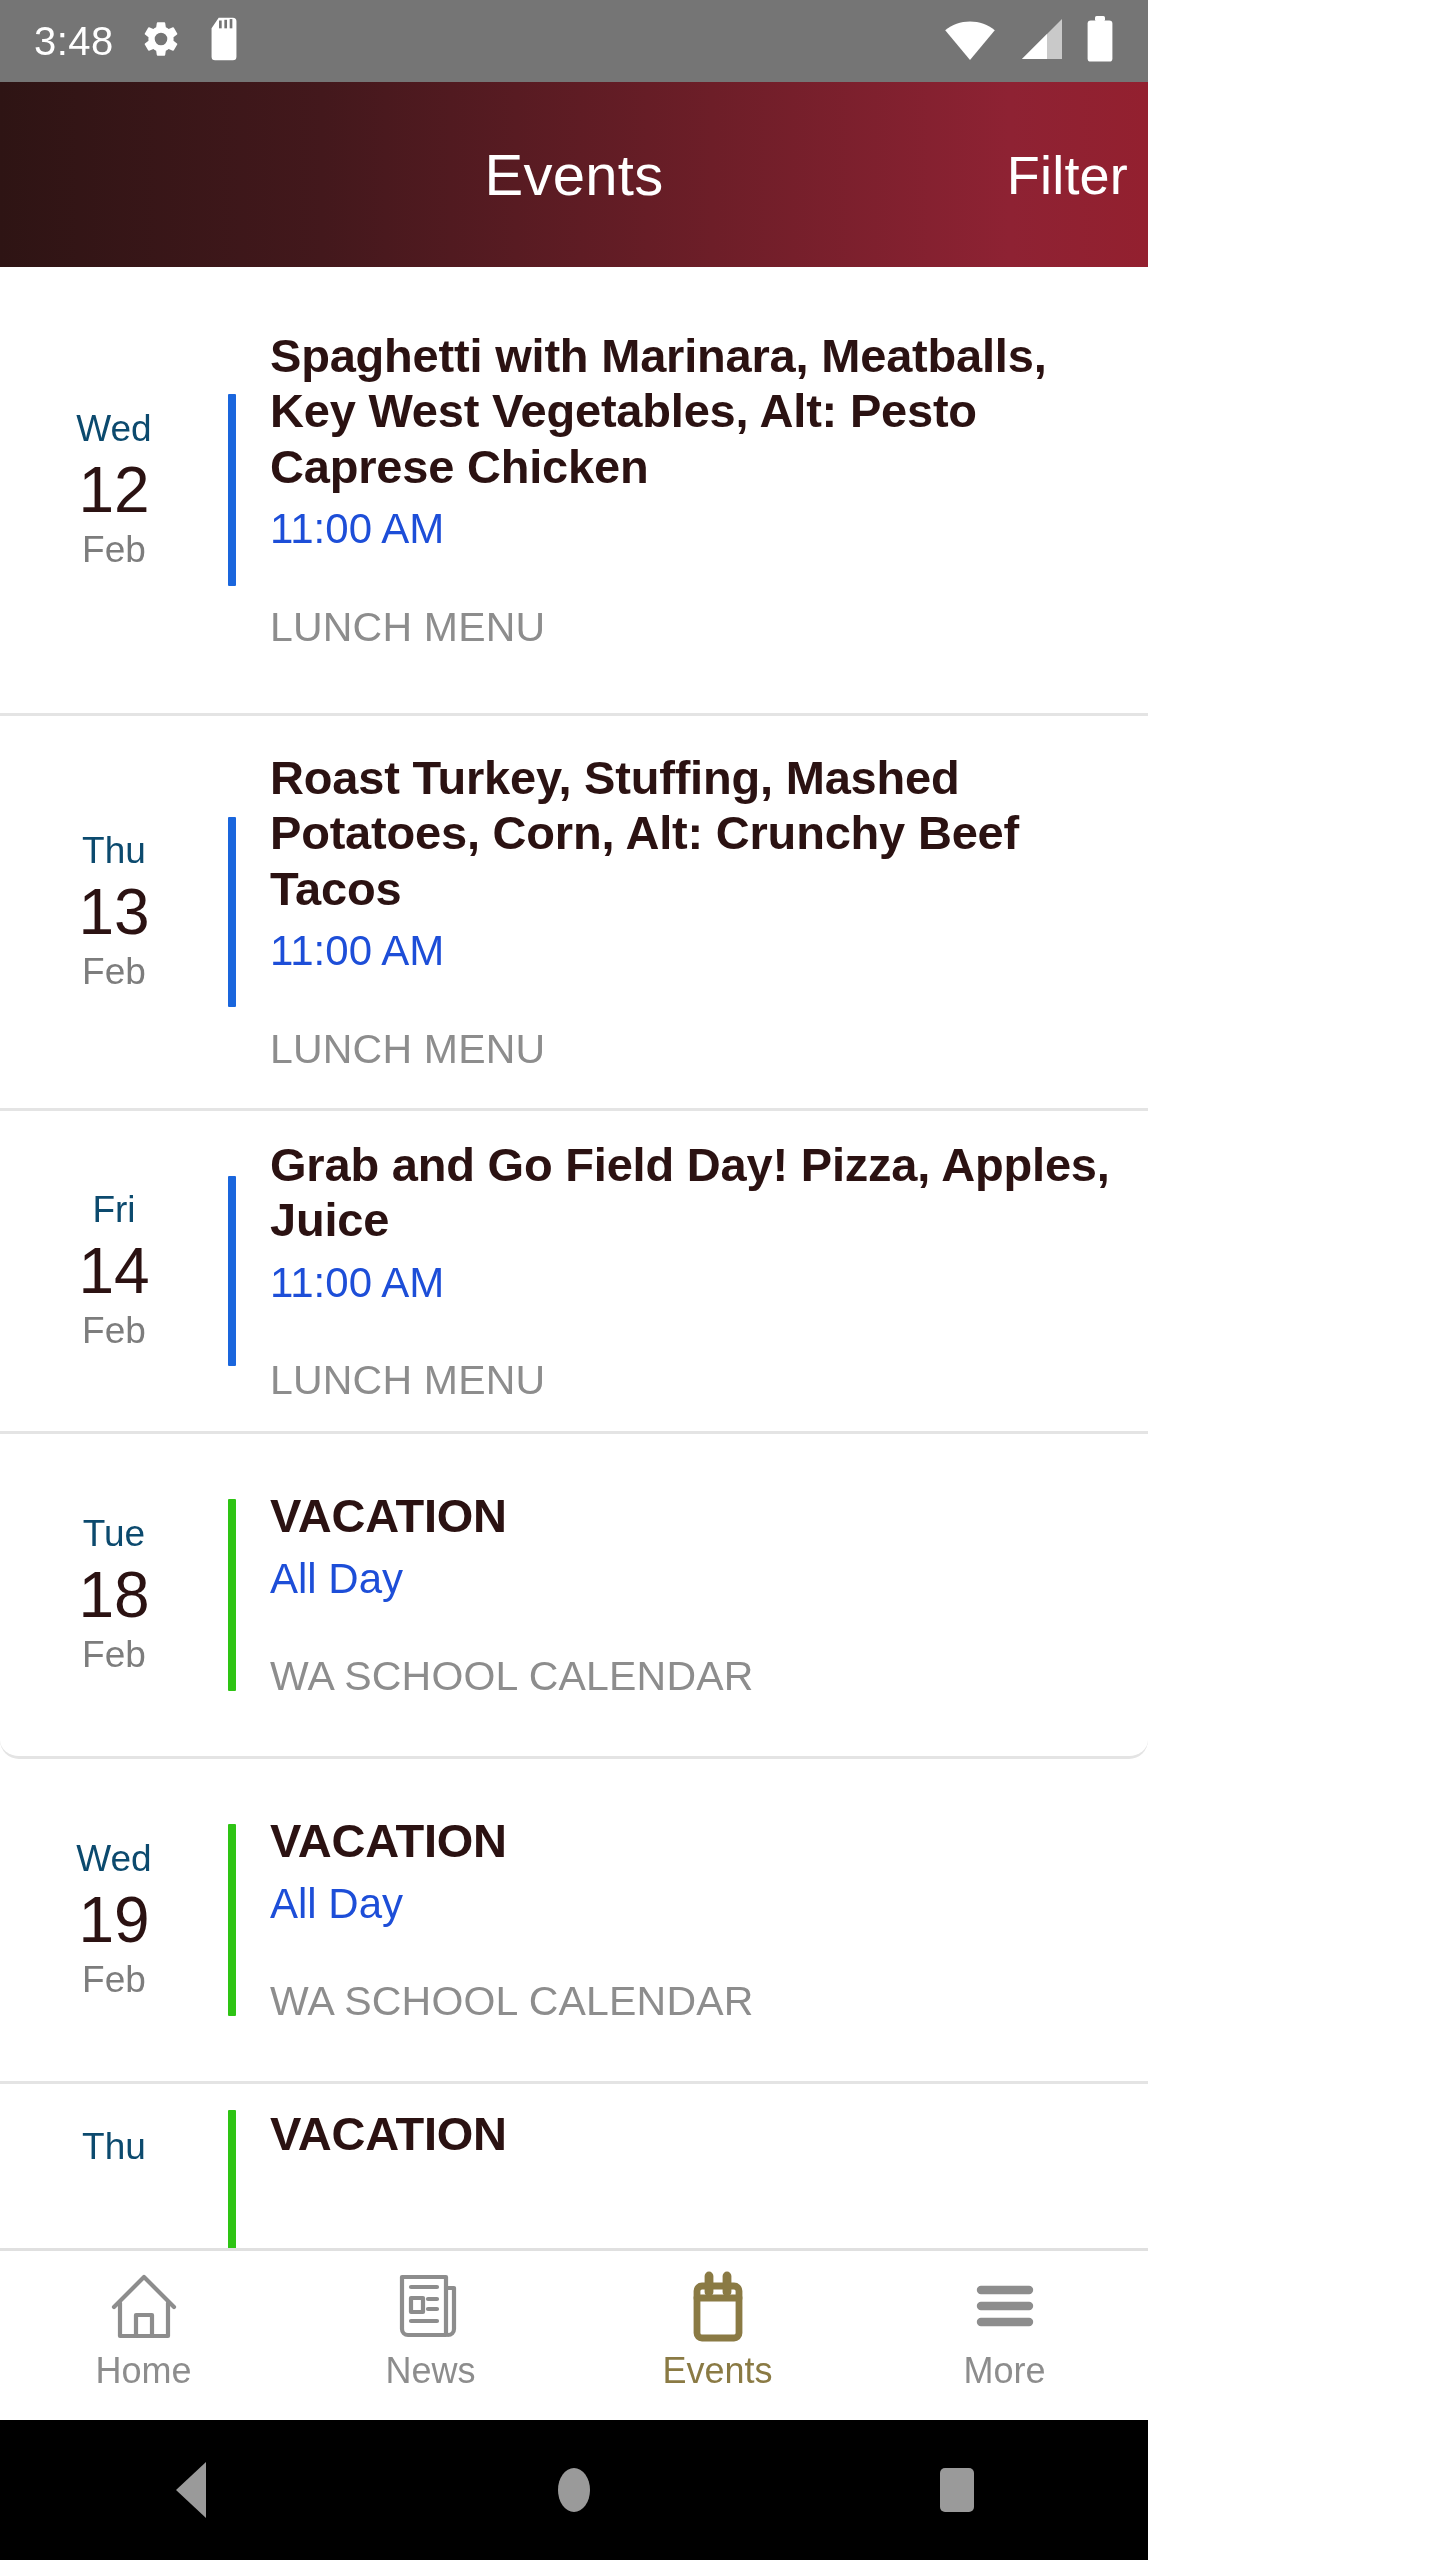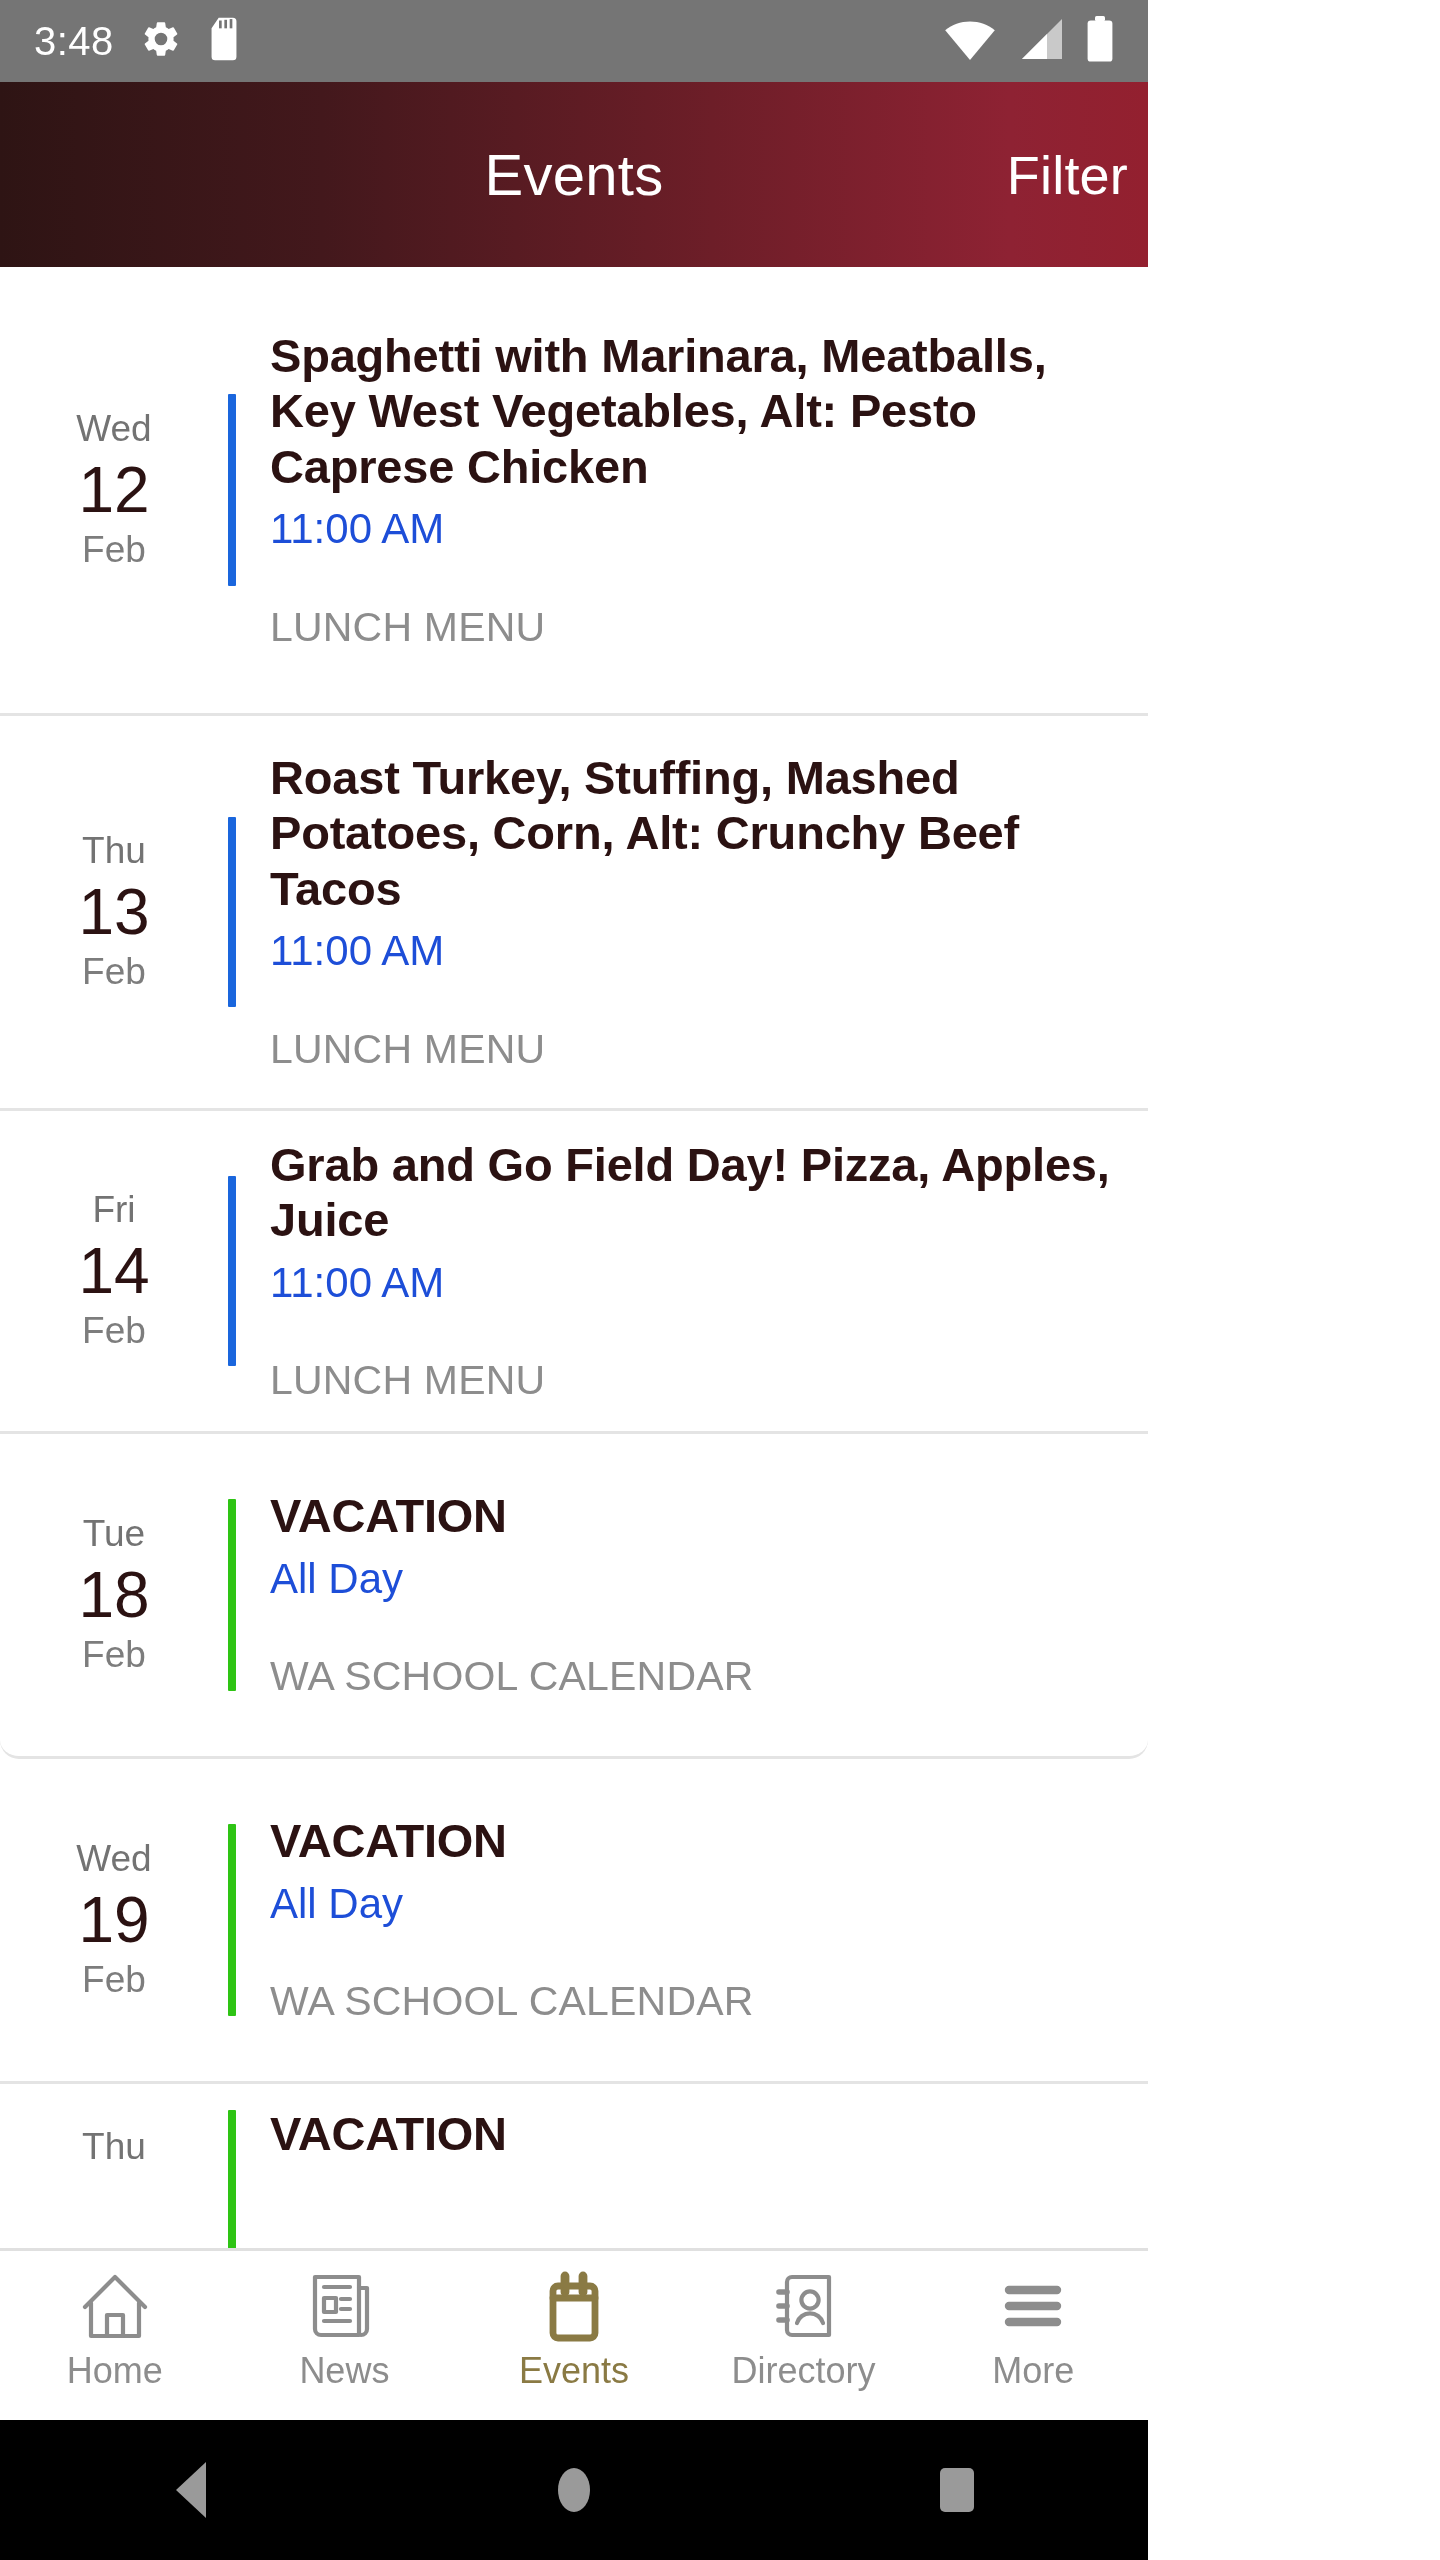--- a/index.html
+++ b/index.html
@@ -102,21 +102,21 @@
     width: 228px;
     display: flex;
     flex-direction: column;
     align-items: center;
     justify-content: center;
     padding: 0 0 0 0;
     box-sizing: border-box;
   }
   .date-dow {
     font-size: 37px;
-    color: #737373;
+    color: #0c4a6e;
     line-height: 1.05;
     font-weight: 400;
   }
   .date-num {
     font-size: 64px;
     color: #2b1212;
     line-height: 1.18;
     font-weight: 400;
     margin: 4px 0 2px 0;
   }
@@ -398,31 +398,20 @@
       <div class="tab-icon">
         <svg width="70" height="74" viewBox="0 0 35 37" fill="none" stroke="#8a7a44" stroke-width="3.4" stroke-linejoin="round" stroke-linecap="round">
           <path d="M9.5 8.5h16a2.5 2.5 0 0 1 2.5 2.5v21a2.5 2.5 0 0 1-2.5 2.5h-16A2.5 2.5 0 0 1 7 32V11a2.5 2.5 0 0 1 2.5-2.5z"></path>
           <path d="M7 14.5h21" stroke-width="3.4"></path>
           <path d="M13 3.5v8M22 3.5v8" stroke-width="4.4"></path>
         </svg>
       </div>
       <div class="tab-label">Events</div>
     </div>
 
-    <div class="tab">
-      <div class="tab-icon">
-        <svg width="72" height="72" viewBox="0 0 36 36" fill="none" stroke="#8d8d8d" stroke-width="2.1" stroke-linejoin="round" stroke-linecap="round">
-          <path d="M12 3.5h18.5v29H12a2.5 2.5 0 0 1-2.5-2.5v-24A2.5 2.5 0 0 1 12 3.5z"></path>
-          <path d="M5.5 11h4M5.5 18h4M5.5 25h4" stroke-width="2.8"></path>
-          <circle cx="21" cy="15" r="4.3"></circle>
-          <path d="M14.5 26.5a6.8 6.8 0 0 1 13 0"></path>
-        </svg>
-      </div>
-      <div class="tab-label">Directory</div>
-    </div>
 
     <div class="tab">
       <div class="tab-icon">
         <svg width="72" height="62" viewBox="0 0 36 31" stroke="#8d8d8d" stroke-width="4.2" stroke-linecap="round">
           <path d="M6 7.5h24M6 15.5h24M6 23.5h24"></path>
         </svg>
       </div>
       <div class="tab-label">More</div>
     </div>
 

